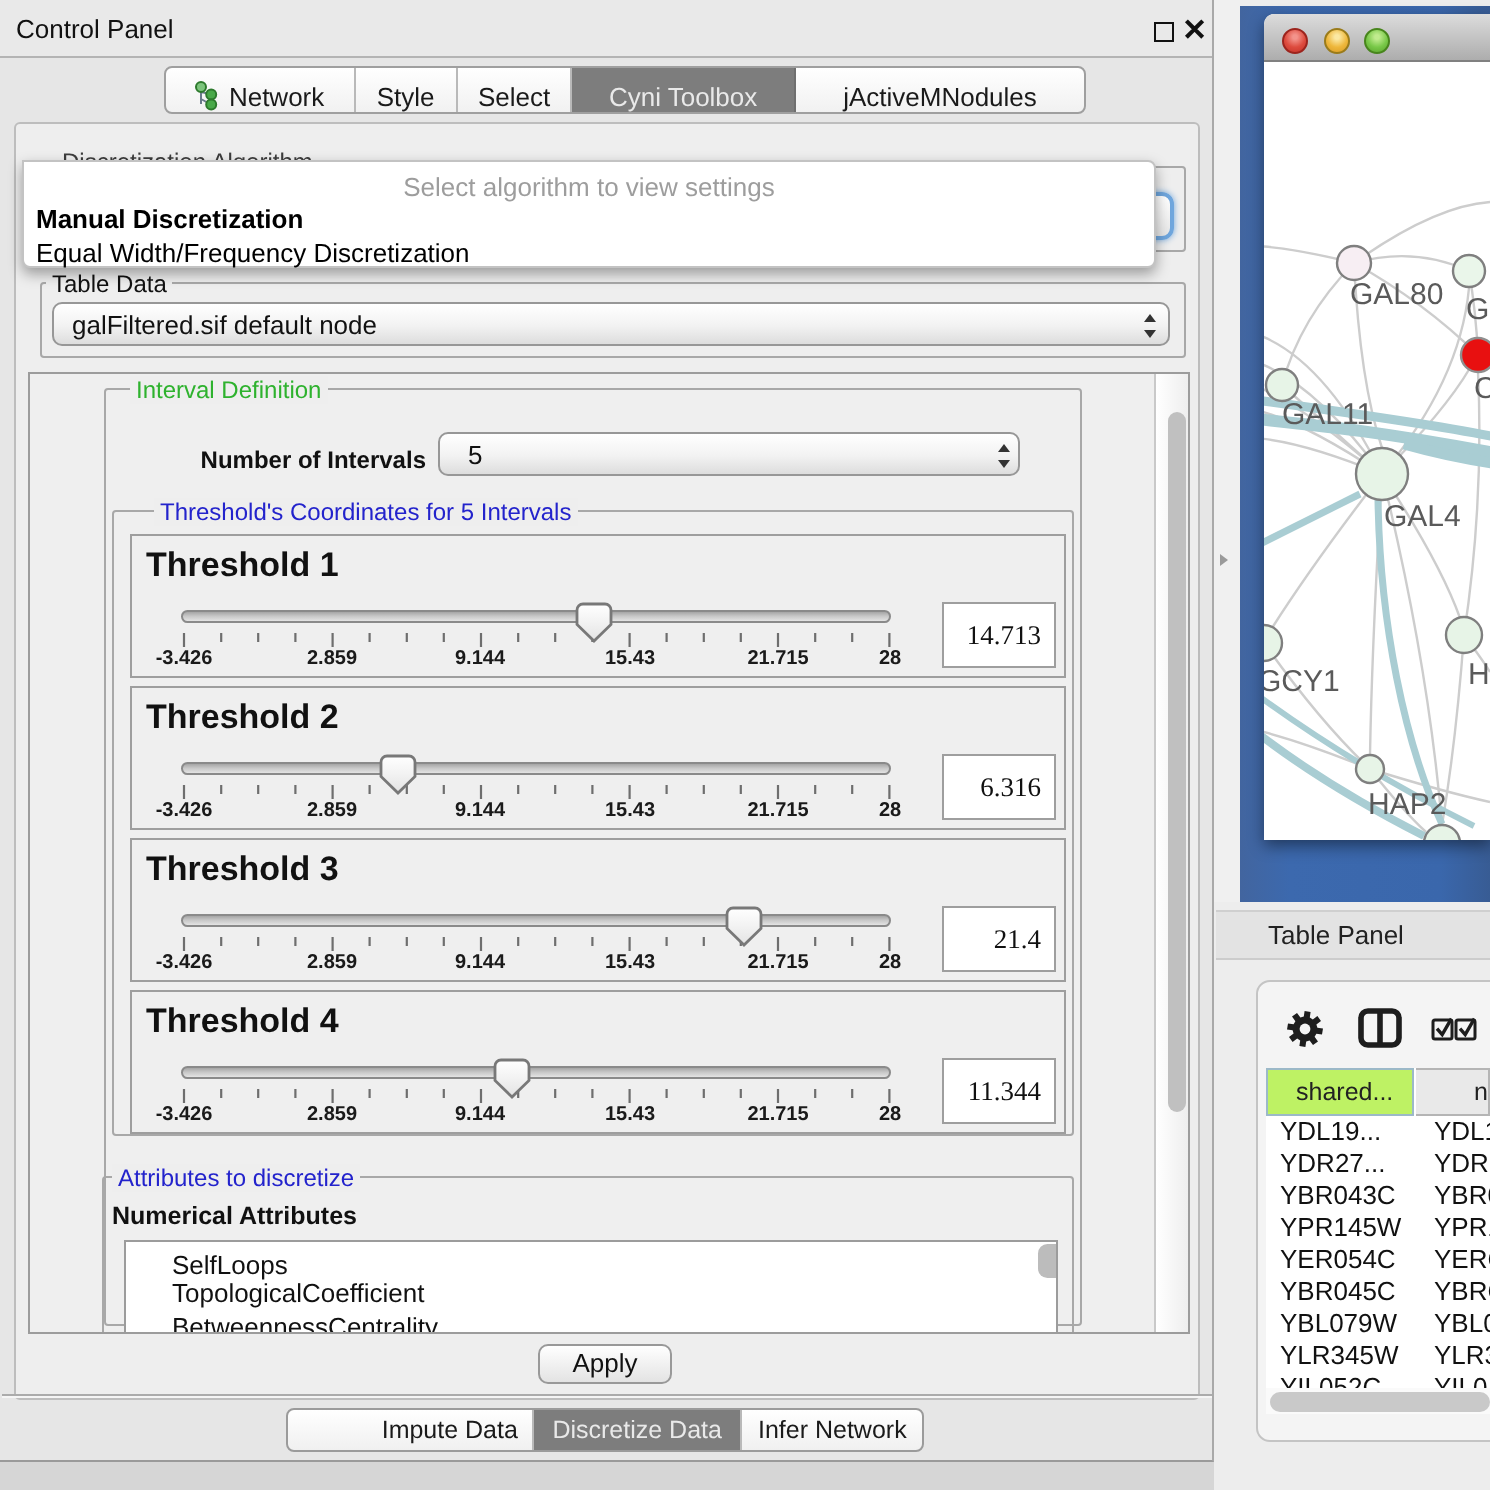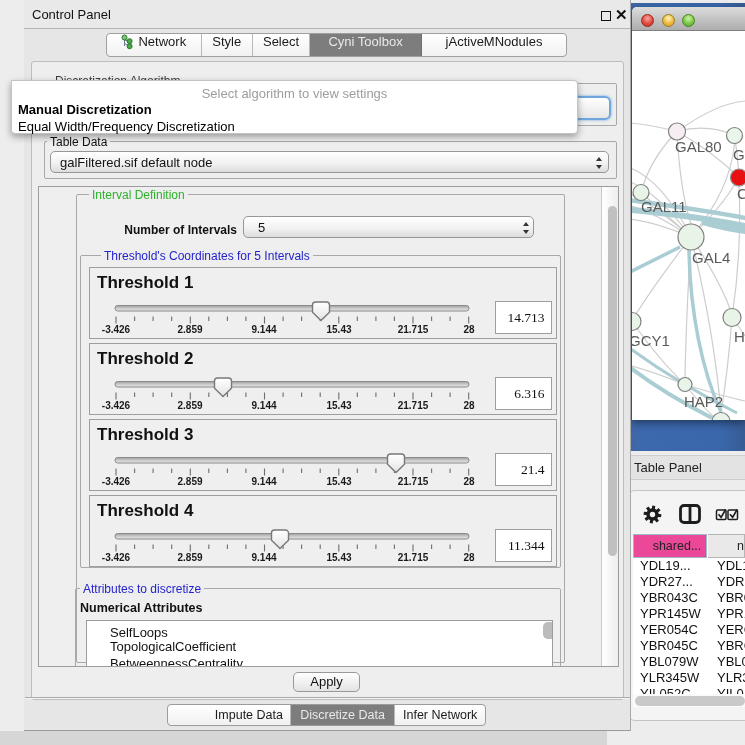--- a/index.html
+++ b/index.html
@@ -1,31 +1,31 @@
 <!DOCTYPE html>
 <html><head><meta charset="utf-8">
 <style>
 * { margin:0; padding:0; box-sizing:border-box; }
 body { font-family:"Liberation Sans", sans-serif; }
 #root { position:relative; width:745px; height:745px; background:#ededed; overflow:hidden; }
 .ab { position:absolute; }
 
 
 #cpwin { left:0; top:0; width:607px; height:731px; background:#e6e6e6;
-  border-right:1px solid #a9a9a9; border-bottom:1px solid #9a9a9a;margin-left:24px; }
+  border-right:1px solid #a9a9a9; border-bottom:1px solid #9a9a9a; }
 #cptitle { left:0; top:0; width:100%; height:29px; background:#e9e9e9; border-bottom:1px solid #b4b4b4;
   font-size:13px; color:#111; line-height:29px; padding-left:8px; }
 #wbtn1 { left:577px; top:11px; width:10px; height:10px; border:1.6px solid #111; background:transparent; }
 #wbtn2 { left:591px; top:6px; font-size:15px; font-weight:bold; color:#111; }
 
 
 #toptabs { left:82px; top:33px; width:461px; height:24px; background:#fdfdfd; border:1px solid #9f9f9f;
   border-radius:4px; overflow:hidden; display:flex; font-size:13px; color:#1a1a1a;
   background:linear-gradient(#ffffff,#f1f1f1); }
-#toptabs .seg { height:100%; display:flex; align-items:flex-start; justify-content:center; border-right:1px solid #b9b9b9; }
+#toptabs .seg { height:100%; display:flex; align-items:flex-end; justify-content:center; border-right:1px solid #b9b9b9; }
 #toptabs .seg.sel { background:#7d7d7d; color:#e9e9e9; border-right:1px solid #6f6f6f; }
 #bottabs { left:143px; top:704px; width:319px; height:22px; background:linear-gradient(#ffffff,#f0f0f0);
   border:1px solid #9b9b9b; border-radius:4px; overflow:hidden; display:flex; font-size:12.5px; color:#1a1a1a;padding-left:40px; }
 #bottabs .seg { height:100%; display:flex; align-items:center; justify-content:center; border-right:1px solid #b9b9b9; }
 #bottabs .seg.sel { background:#7d7d7d; color:#e9e9e9; }
 
 
 #tabpanel { left:7px; top:61px; width:593px; height:639px; background:#eeeeee;
   border:1px solid #bdbdbd; border-radius:3px; }
 
@@ -93,22 +93,22 @@
 #lr { left:641px; background:radial-gradient(circle at 50% 32%, #f3938b 12%, #dd4b3e 55%, #c33229); border:0.5px solid #9c241d;}
 #ly { left:661.5px; background:radial-gradient(circle at 50% 32%, #fbe8a2 12%, #eeb73b 55%, #d99b25); border:0.5px solid #9a7b1a;}
 #lg { left:681.5px; background:radial-gradient(circle at 50% 32%, #c0eb8e 12%, #78c848 55%, #5aa32c); border:0.5px solid #47851c;}
 #netcv { left:632px; top:30.5px; width:113px; height:389.5px; overflow:hidden; }
 
 #tpbar { left:608px; top:455px; width:137px; height:25px; background:#e3e3e3; border-top:1px solid #cfcfcf;
   border-bottom:1px solid #cccccc; font-size:13px; color:#222; line-height:24px; padding-left:26px; }
 #tpanel { left:628px; top:490px; width:130px; height:231px; background:#f4f4f4; border:1px solid #c4c4c4; border-radius:7px; }
 
 #ttable { left:633px; top:534px; width:112px; height:173px; background:#ffffff; }
-#thead1 { left:633px; top:534px; width:74px; height:24px; background:#ec4899; border:1px solid #9cb9c8;
-  font-size:12.5px; color:#222; text-align:center; line-height:22px; text-indent:14px; }
+#thead1 { left:633px; top:534px; width:74px; height:24px; background:#bef264; border:1px solid #9cb9c8;
+  font-size:12.5px; color:#222; line-height:22px; text-indent:14px; }
 #thead2 { left:708px; top:534px; width:37px; height:24px; background:#e9e9e9; border:1px solid #b5b5b5; border-left:none;
   font-size:12.5px; color:#222; line-height:22px; padding-left:29px; }
 .trow { position:absolute; left:633px; width:112px; height:16px; line-height:16px; font-size:13px; color:#111; }
 .trow .c1 { position:absolute; left:7px; }
 .trow .c2 { position:absolute; left:84px; }
 #hsb { left:635px; top:696px; width:110px; height:10px; background:#c9c9c9; border-radius:5px; }
 #tfoot { left:633px; top:694px; width:112px; height:13px; background:#fafafa; }
 
 
 #popup { left:11px; top:80px; width:567px; height:54px; background:#ffffff; border:1px solid #c3c3c3;

